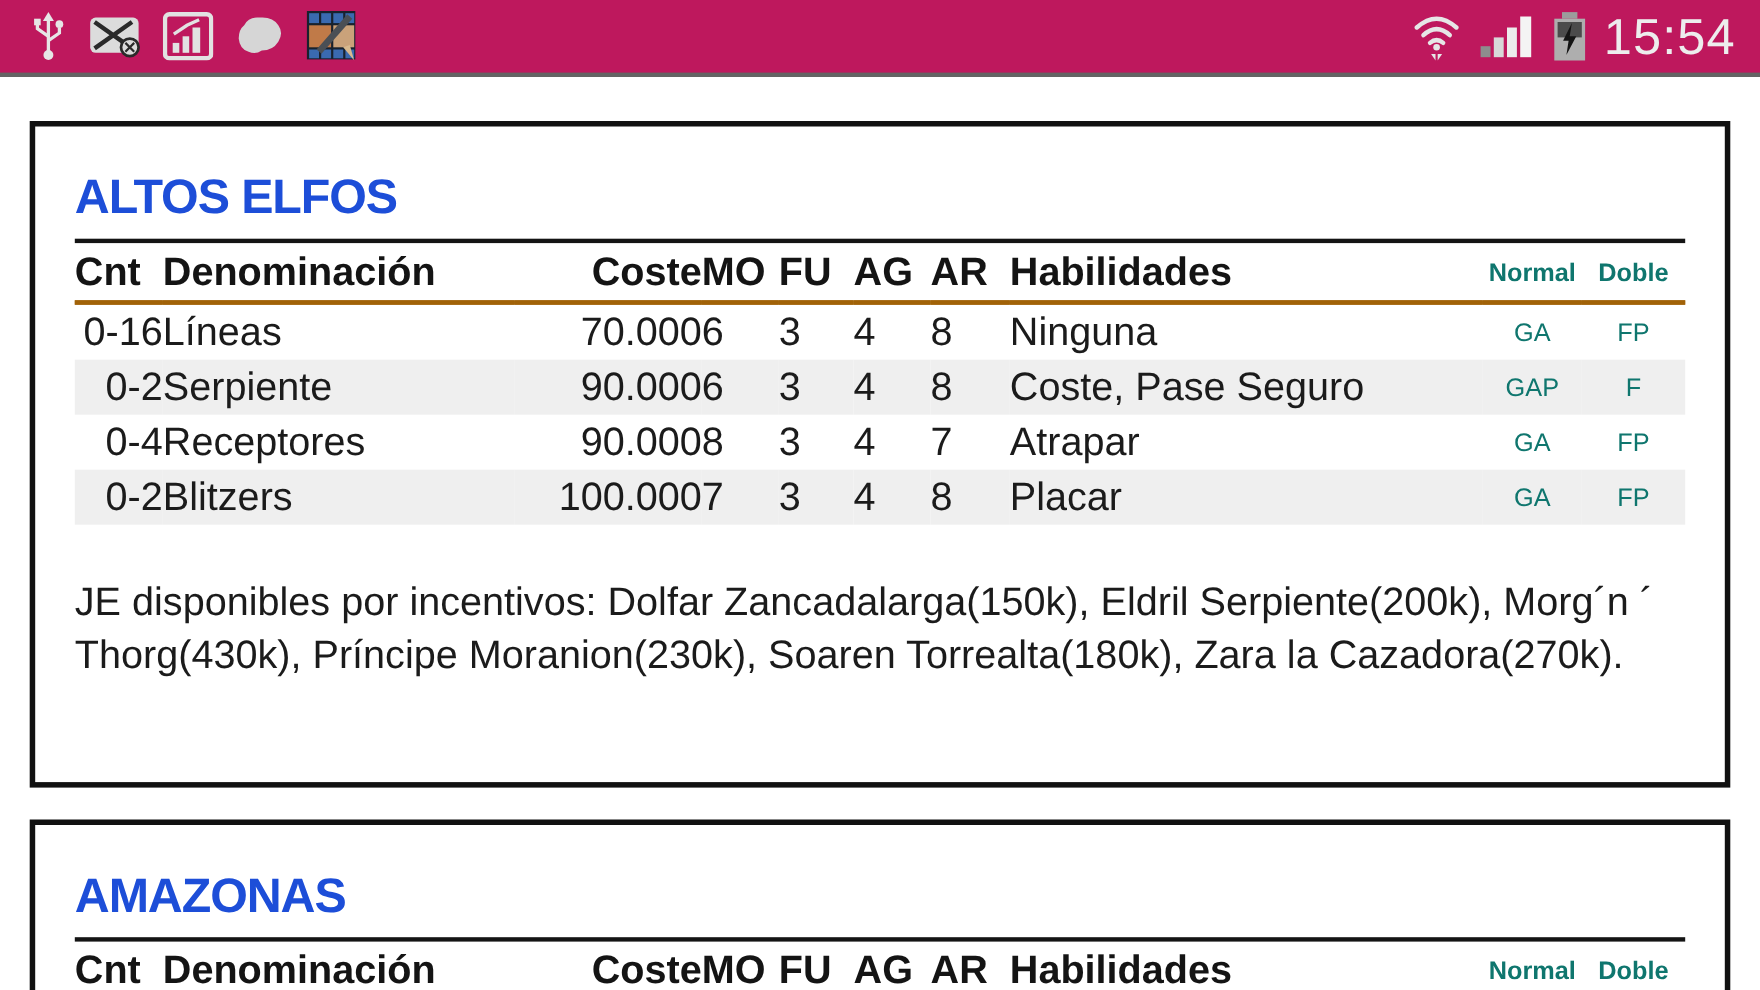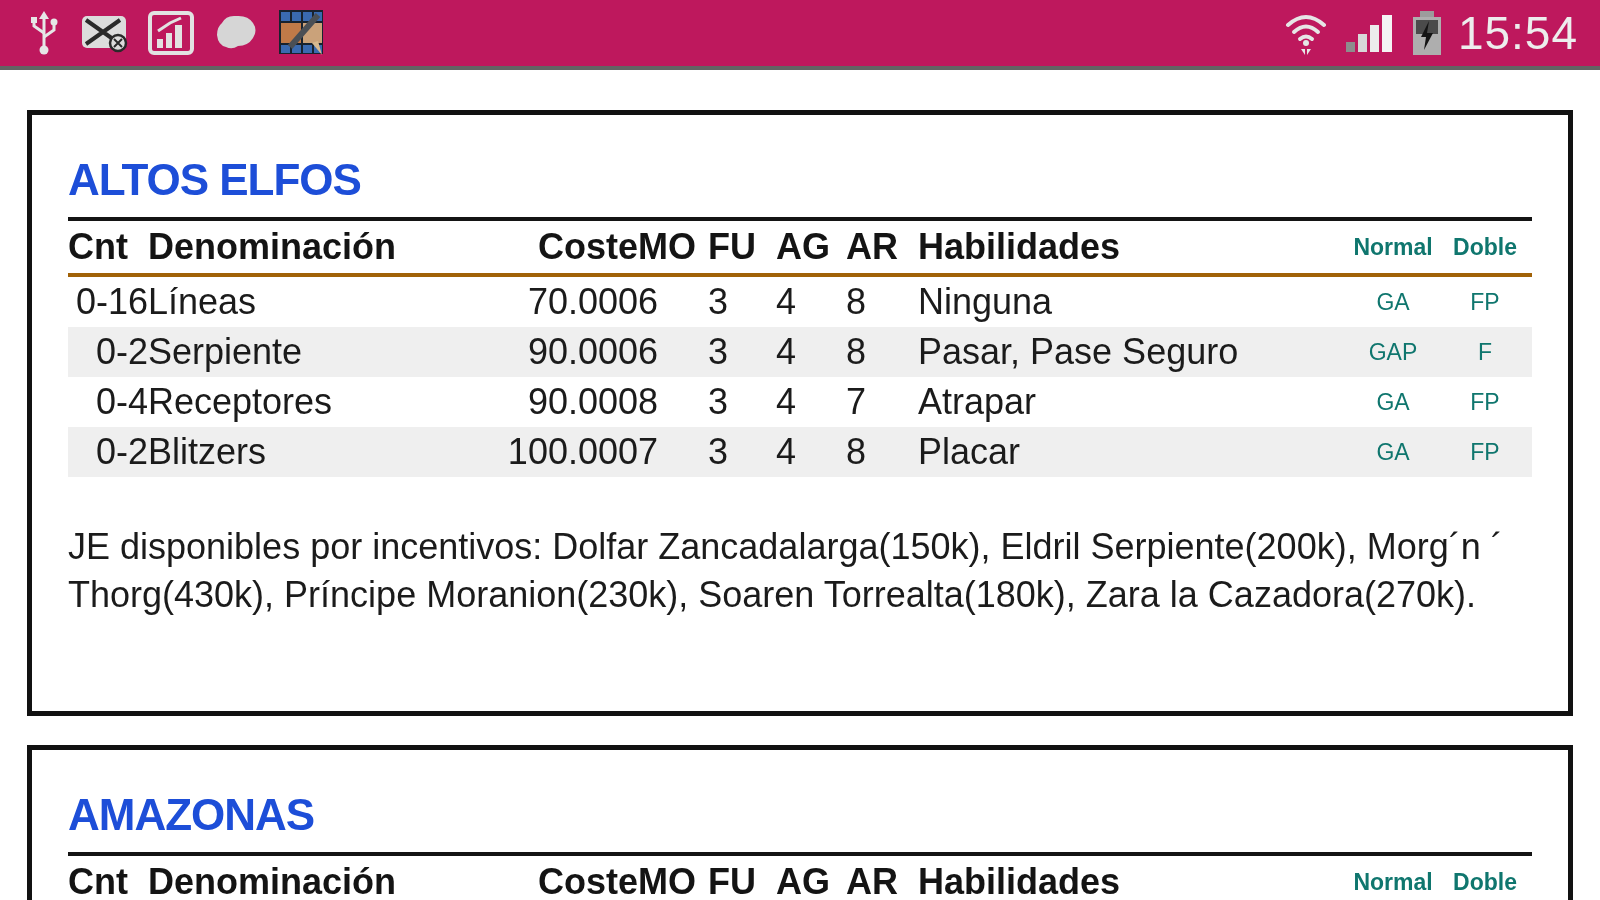--- a/index.html
+++ b/index.html
@@ -212,21 +212,21 @@
             <td class="small doble">FP</td>
           </tr>
           <tr>
             <td class="ar cnt">0-2</td>
             <td class="al name">Serpiente</td>
             <td class="ar coste">90.000</td>
             <td class="ac">6</td>
             <td class="ac">3</td>
             <td class="ac">4</td>
             <td class="ac">8</td>
-            <td class="al hab">Pasar, Pase Seguro</td>
+            <td class="al hab">Coste, Pase Seguro</td>
             <td class="small">GAP</td>
             <td class="small doble">F</td>
           </tr>
           <tr>
             <td class="ar cnt">0-4</td>
             <td class="al name">Receptores</td>
             <td class="ar coste">90.000</td>
             <td class="ac">8</td>
             <td class="ac">3</td>
             <td class="ac">4</td>

